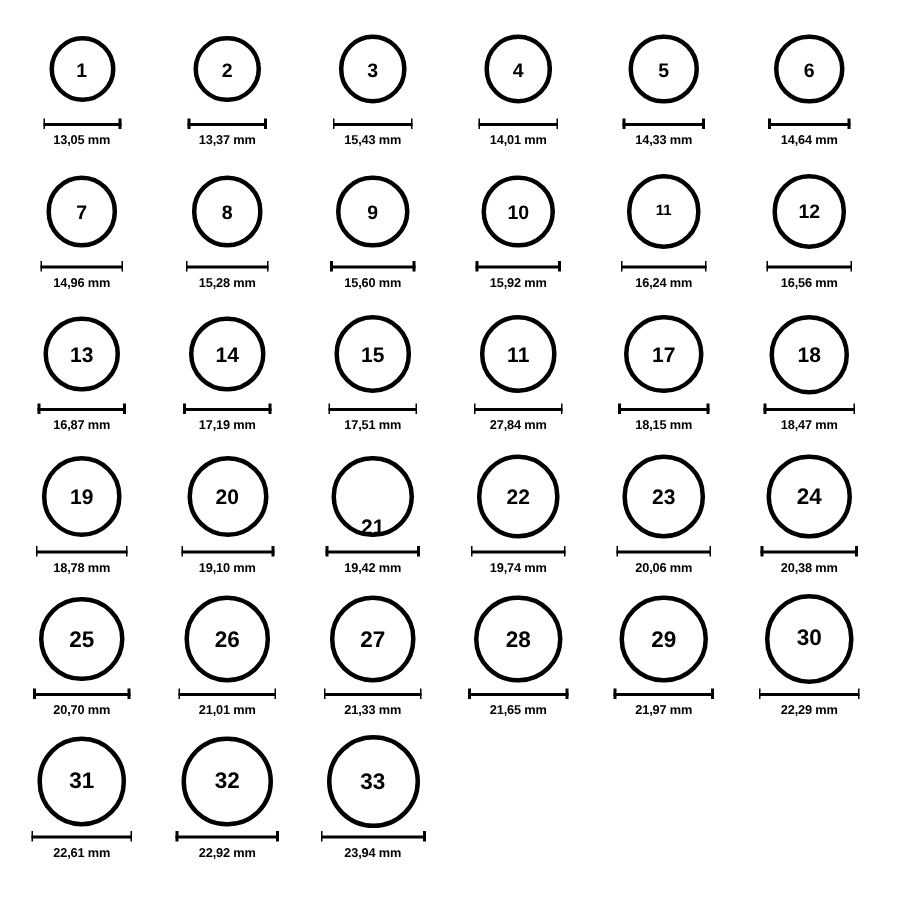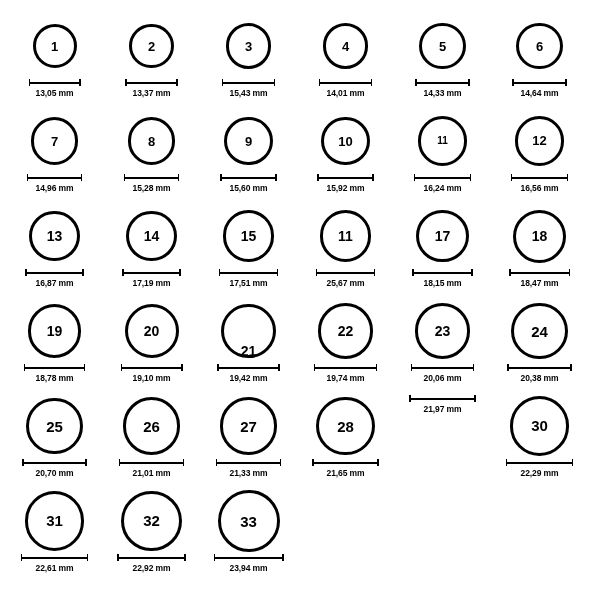--- a/index.html
+++ b/index.html
@@ -300,21 +300,21 @@
       <div class="cell">
         <div class="ring-wrap">
           <div class="ring" style="width: 51.9px; height: 51.9px;">
             <span class="ring-label" style="font-size: 14px;">11</span>
           </div>
         </div>
         <div class="measure">
           <div class="bar" style="width: 59.9px;">
             <div class="line"></div>
           </div>
-          <div class="mm">25,67 mm</div>
+          <div class="mm">27,84 mm</div>
         </div>
       </div>
       <div class="cell">
         <div class="ring-wrap">
           <div class="ring" style="width: 52.4px; height: 52.4px;">
             <span class="ring-label" style="font-size: 14px;">17</span>
           </div>
         </div>
         <div class="measure">
           <div class="bar" style="width: 60.4px;">
@@ -464,20 +464,25 @@
           </div>
         </div>
         <div class="measure">
           <div class="bar" style="width: 66.2px;">
             <div class="line"></div>
           </div>
           <div class="mm">21,65 mm</div>
         </div>
       </div>
       <div class="cell">
+        <div class="ring-wrap">
+          <div class="ring" style="width: 58.7px; height: 58.7px;">
+            <span class="ring-label" style="font-size: 15px;">29</span>
+          </div>
+        </div>
         <div class="measure">
           <div class="bar" style="width: 66.7px;">
             <div class="line"></div>
           </div>
           <div class="mm">21,97 mm</div>
         </div>
       </div>
       <div class="cell">
         <div class="ring-wrap">
           <div class="ring" style="width: 59.3px; height: 59.3px;">

